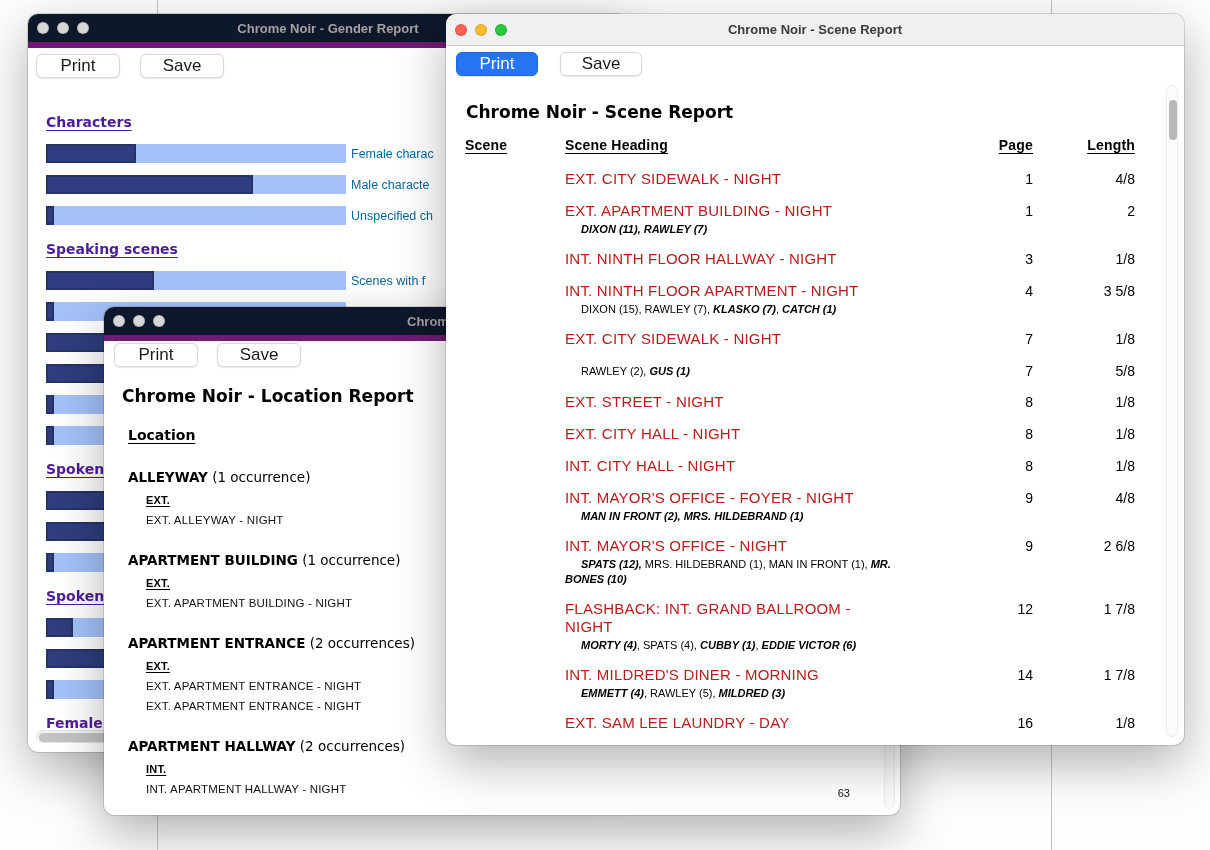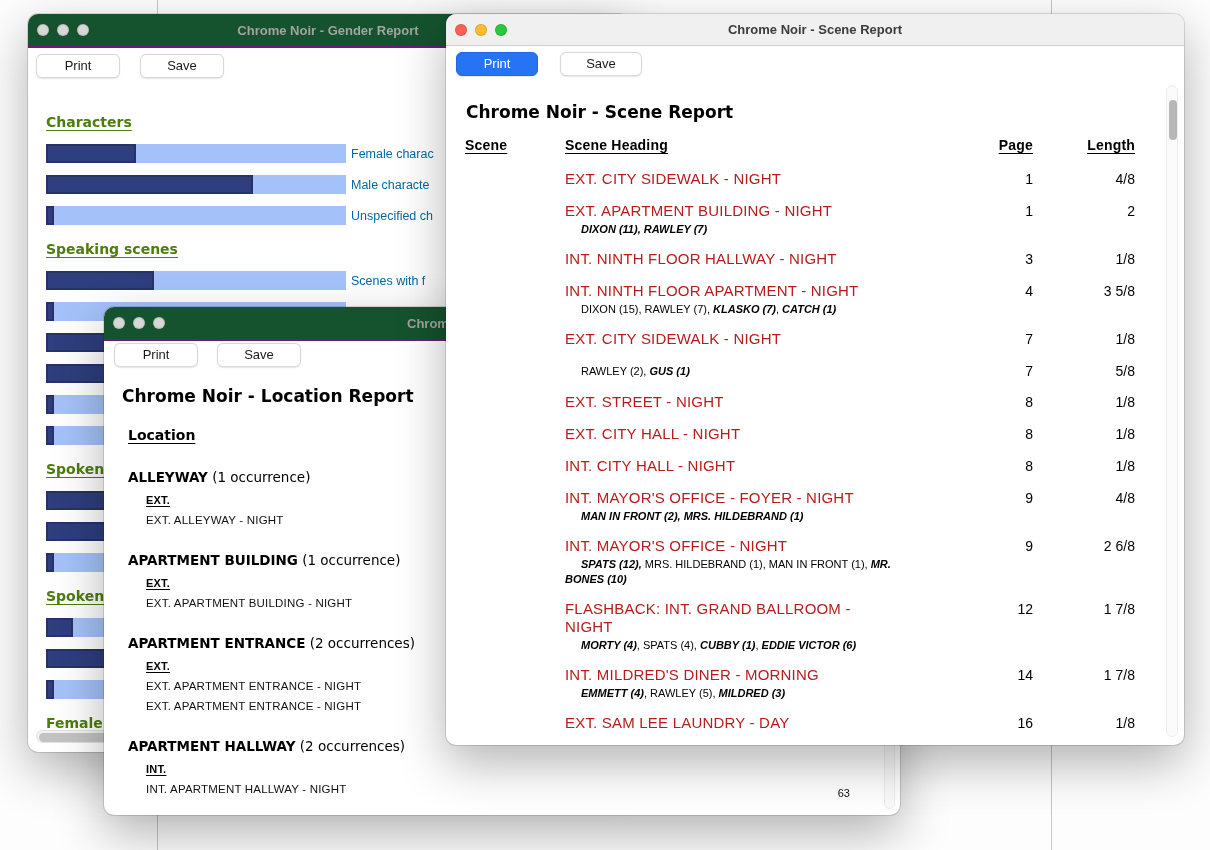--- a/index.html
+++ b/index.html
@@ -5,39 +5,39 @@
   * { margin:0; padding:0; box-sizing:border-box; }
   html,body { width:1210px; height:850px; }
   body { font-family:"Liberation Sans", sans-serif; background:#fdfdfd; position:relative; overflow:hidden; }
 
   .bg-line { position:absolute; top:0; bottom:0; width:1px; background:#c5c5c5; z-index:0; }
   #bg-line-left { left:157px; }
   #bg-line-right { left:1051px; }
 
   .window { position:absolute; background:#fff; border-radius:10px;
             box-shadow:0 0 0 1px rgba(0,0,0,0.13), 0 18px 50px rgba(0,0,0,0.30); overflow:hidden; }
-  .titlebar { position:relative; height:34px; background:#14532d; border-bottom:2px solid #701a75; }
+  .titlebar { position:relative; height:34px; background:#0f172a; border-bottom:6px solid #701a75; }
   .titlebar.active { background:#f1f0f0; border-bottom:1px solid #cfcece; }
   .titlebar .title { position:absolute; left:0; right:0; top:0; bottom:0; display:flex; align-items:center;
                      justify-content:center; font-size:13px; font-weight:bold; color:#a4a2a2; }
   .titlebar.active .title { color:#3b3b3b; }
   .lights { position:absolute; left:9px; top:50%; transform:translateY(-50%); display:flex; gap:8px; }
   .light { width:12px; height:12px; border-radius:50%; background:#d8d7d7; border:0.5px solid rgba(0,0,0,0.12); }
 
   .btn { position:absolute; height:24px; width:84px; background:#fff; border:1px solid #d8d8d8; border-radius:6px;
-         font-family:"Liberation Sans",sans-serif; font-size:13px; color:#1a1a1a; text-align:center; line-height:22px;
+         font-family:"Liberation Sans",sans-serif; font-size:17px; color:#1a1a1a; text-align:center; line-height:22px;
          box-shadow:0 0.5px 1.5px rgba(0,0,0,0.10); cursor:default; }
   .btn.primary { color:#fff; border:1px solid #1f68e0; }
 
   
   #win-gender { left:28px; top:14px; width:600px; height:738px; z-index:1; }
   #win-gender .content { position:absolute; left:18px; top:100px; right:14px; }
   .g-section { margin-top:16px; }
   .g-section:first-child { margin-top:0; }
-  .g-heading { font-family:"DejaVu Sans",sans-serif; font-size:14px; font-weight:bold; color:#4d7c0f;
+  .g-heading { font-family:"DejaVu Sans",sans-serif; font-size:14px; font-weight:bold; color:#4c1d95;
                text-decoration:underline; text-underline-offset:3px; line-height:17px; margin-bottom:13px; }
   .bar-row { display:flex; align-items:center; height:19px; margin-bottom:12px; }
   .bar-track { position:relative; width:300px; height:19px; flex:0 0 300px; }
   .bar-fill { position:absolute; left:0; top:0; bottom:0; border:2px solid #273266; }
   .bar-label { margin-left:5px; font-family:Liberation Sans, sans-serif; font-size:12.5px; color:#0369a1; white-space:nowrap; }
   #gender-hscroll { position:absolute; left:8px; right:8px; top:716px; height:13px; background:#f2f2f2;
                     border:1px solid #e2e2e2; border-radius:7px; }
   #gender-hscroll .thumb { position:absolute; left:2px; top:1.5px; height:9px; width:45%; background:#c3c3c3; border-radius:5px; }
 
   

